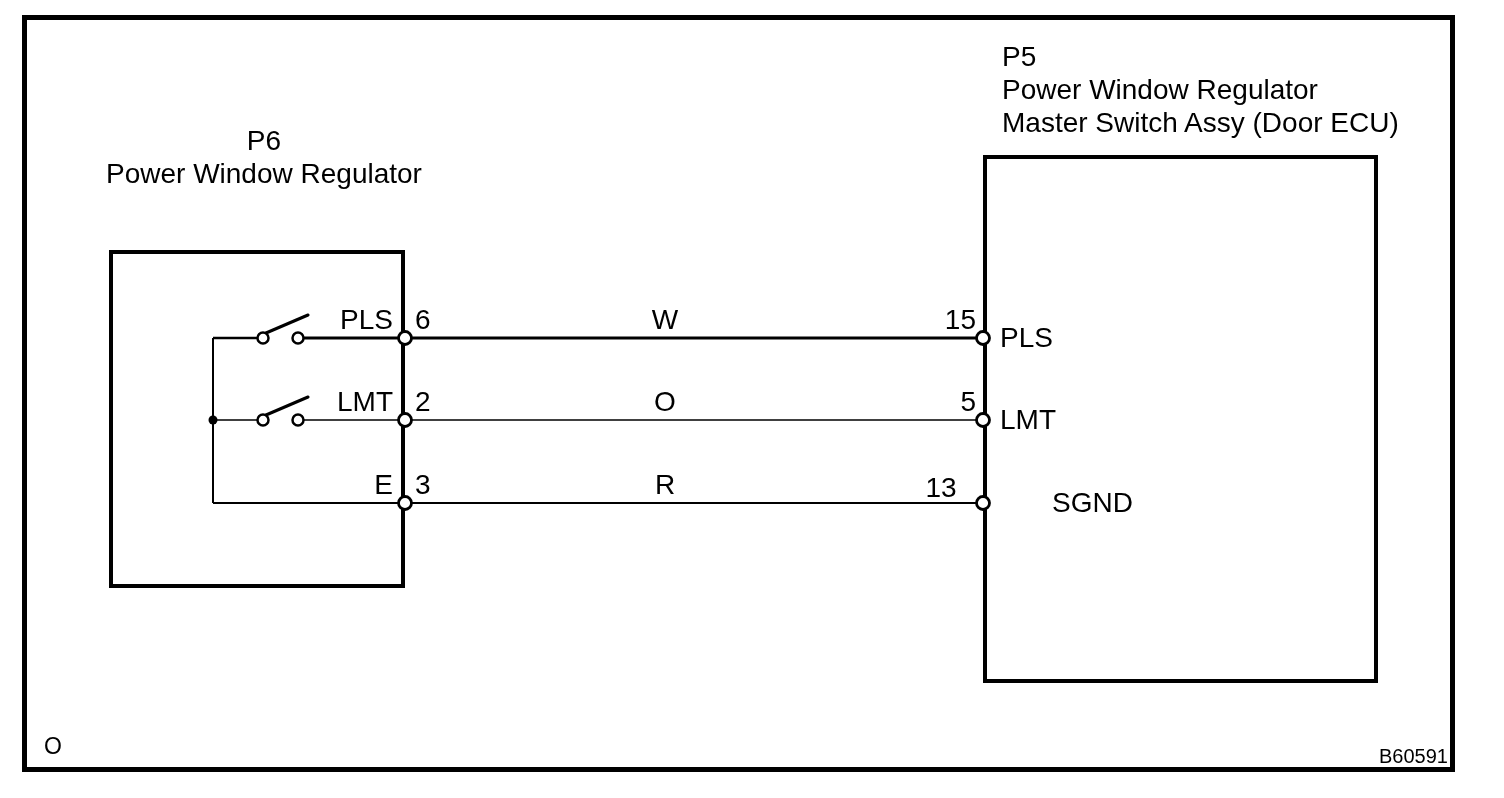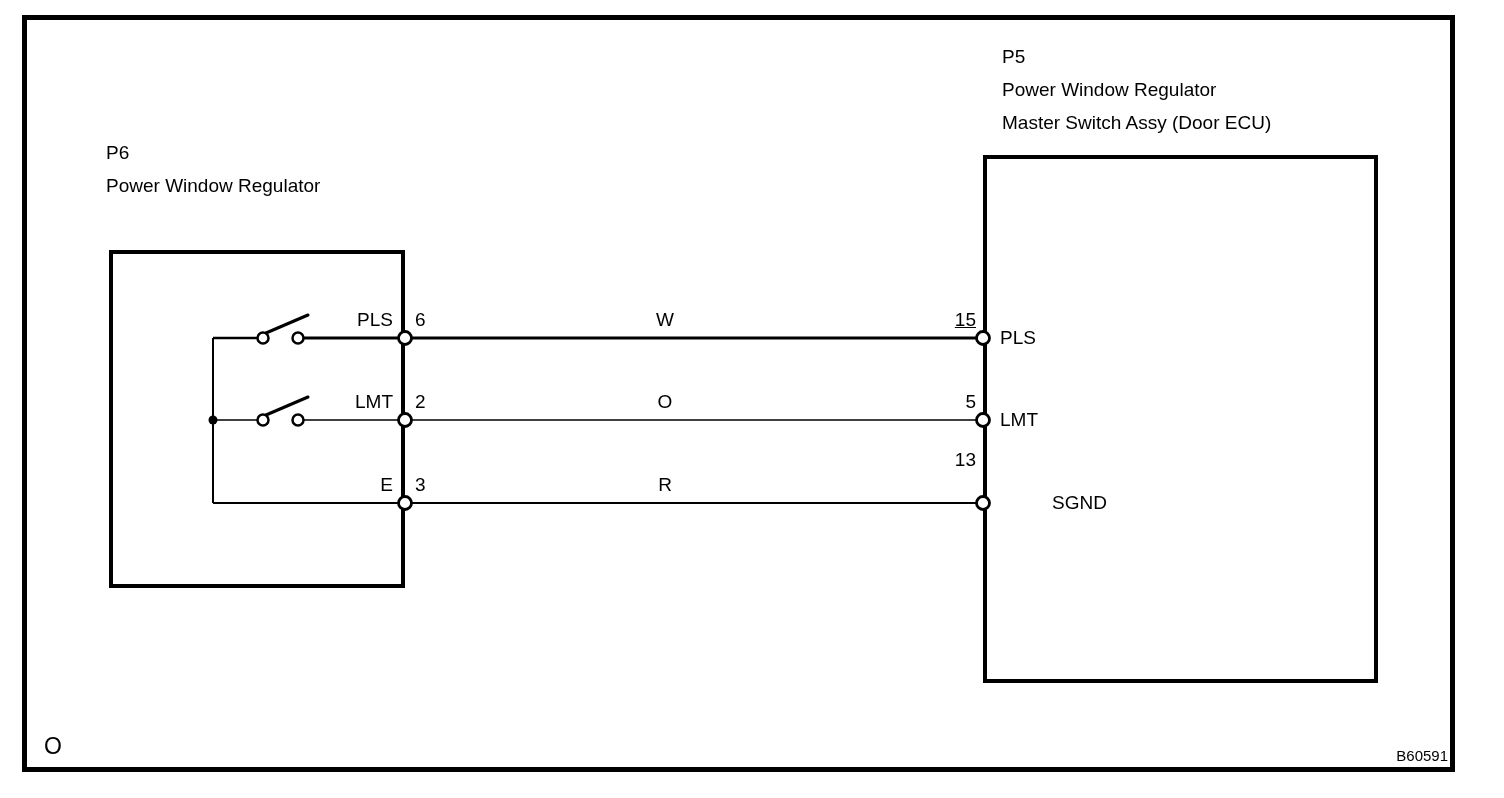--- a/index.html
+++ b/index.html
@@ -10,27 +10,27 @@
     background: #ffffff;
     font-family: "Liberation Sans", sans-serif;
     color: #000000;
     overflow: hidden;
   }
   .art { position: absolute; left: 0; top: 0; }
   .t {
     position: absolute;
     white-space: nowrap;
     color: #000000;
-    font-size: 19px;
+    font-size: 28px;
     line-height: 28px;
   }
   .block { line-height: 33px; }
   .right { text-align: right; }
   .center { text-align: center; }
-  .small { font-size: 15px; line-height: 16px; }
+  .small { font-size: 20px; line-height: 16px; }
   .corner { font-size: 23px; }
 </style>
 </head>
 <body>
 
 <div class="stage">
 
   <svg class="art" width="1504" height="798" viewBox="0 0 1504 798">
 
     <rect x="24.5" y="17.5" width="1428" height="752" fill="none" stroke="#000" stroke-width="5"></rect>
@@ -64,21 +64,21 @@
     <line x1="213" y1="503" x2="405" y2="503" stroke="#000" stroke-width="2"></line>
 
     <circle cx="405" cy="338" r="6.5" fill="#fff" stroke="#000" stroke-width="2.8"></circle>
     <circle cx="405" cy="420" r="6.5" fill="#fff" stroke="#000" stroke-width="2.8"></circle>
     <circle cx="405" cy="503" r="6.5" fill="#fff" stroke="#000" stroke-width="2.8"></circle>
     <circle cx="983" cy="338" r="6.5" fill="#fff" stroke="#000" stroke-width="2.8"></circle>
     <circle cx="983" cy="420" r="6.5" fill="#fff" stroke="#000" stroke-width="2.8"></circle>
     <circle cx="983" cy="503" r="6.5" fill="#fff" stroke="#000" stroke-width="2.8"></circle>
   </svg>
 
-  <div class="t block" style="left:106px; top:136px;">
+  <div class="t block" style="left:106px; top:124px;text-align:center;">
     <div>P6</div>
     <div>Power Window Regulator</div>
   </div>
 
   <div class="t block" style="left:1002px; top:40px;">
     <div>P5</div>
     <div>Power Window Regulator</div>
     <div>Master Switch Assy (Door ECU)</div>
   </div>
 
@@ -87,23 +87,23 @@
   <div class="t right" style="left:280px; width:113px; top:471px;">E</div>
 
   <div class="t" style="left:415px; top:306px;">6</div>
   <div class="t" style="left:415px; top:388px;">2</div>
   <div class="t" style="left:415px; top:471px;">3</div>
 
   <div class="t center" style="left:605px; width:120px; top:306px;">W</div>
   <div class="t center" style="left:605px; width:120px; top:388px;">O</div>
   <div class="t center" style="left:605px; width:120px; top:471px;">R</div>
 
-  <div class="t right" style="left:906px; width:70px; top:306px;text-decoration:underline;">15</div>
+  <div class="t right" style="left:906px; width:70px; top:306px;">15</div>
   <div class="t right" style="left:906px; width:70px; top:388px;">5</div>
-  <div class="t right" style="left:906px; width:70px; top:446px;">13</div>
+  <div class="t right" style="left:906px; width:70px; top:474px;text-align:center;">13</div>
 
   <div class="t" style="left:1000px; top:324px;">PLS</div>
   <div class="t" style="left:1000px; top:406px;">LMT</div>
   <div class="t" style="left:1052px; top:489px;">SGND</div>
 
   <div class="t corner" style="left:44px; top:732px;">O</div>
   <div class="t small right" style="left:1346px; width:102px; top:748px;">B60591</div>
 
 </div>
 

